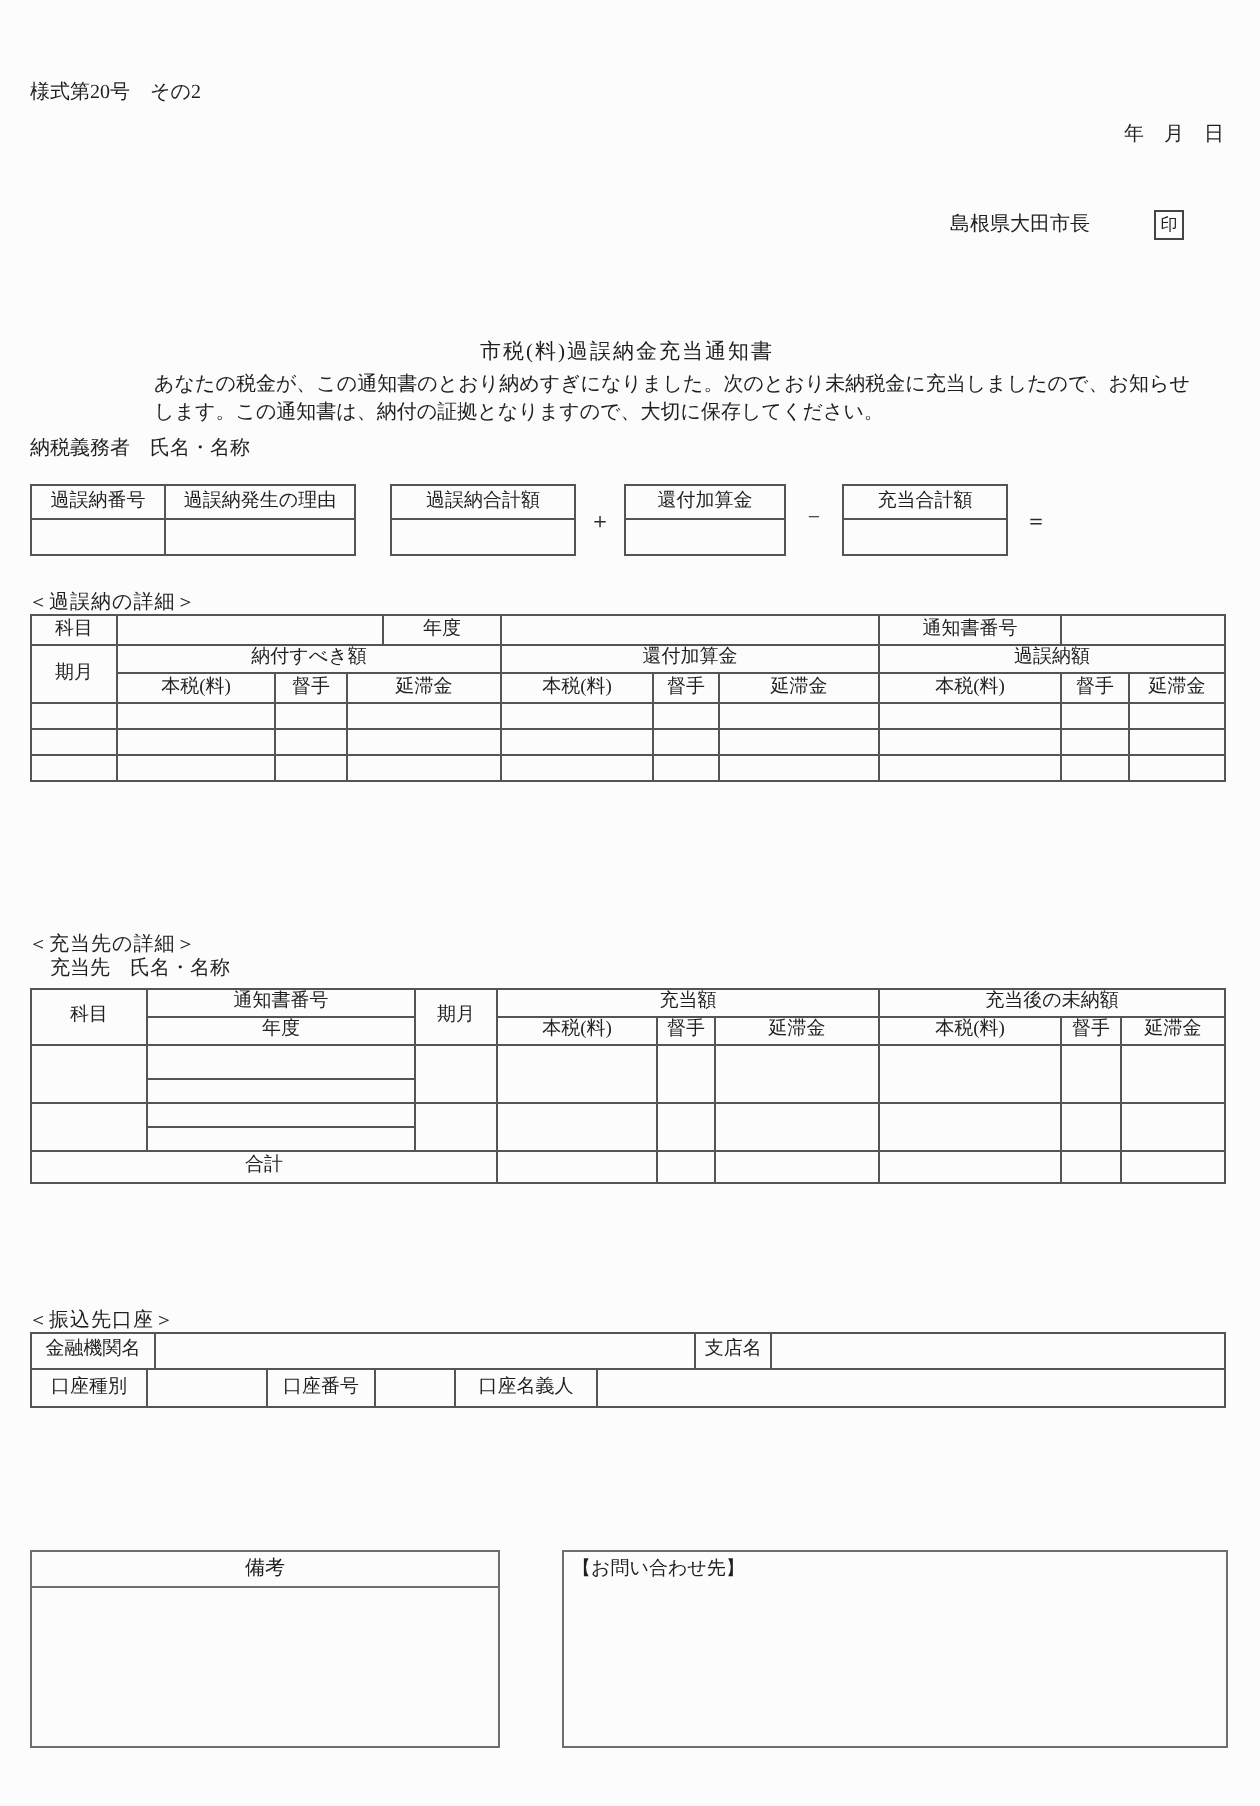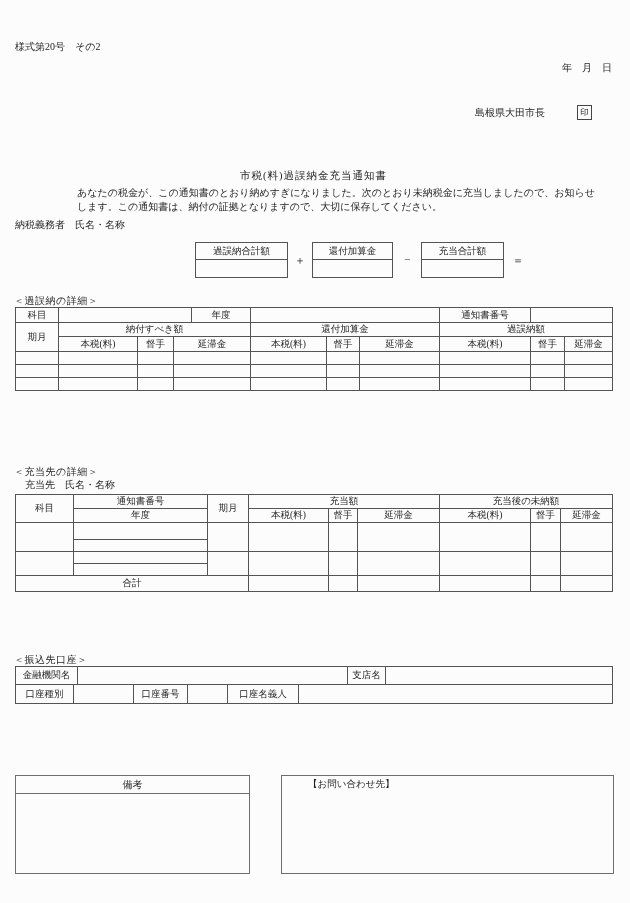--- a/index.html
+++ b/index.html
@@ -20,41 +20,57 @@
   .op { font-size:11px; text-align:center; color:#2a2a2a; }
   .seal {
     border:1px solid #444; width:13px; height:13px;
     font-size:8.5px; text-align:center; line-height:13px;
   }
   .bigbox { border:1px solid #6e6e6e; background:transparent; }
   .bk-head {
     border-bottom:1px solid #6e6e6e; text-align:center;
     font-size:10px; height:17px; line-height:17px;
   }
-  .contact-label { font-size:9.5px; padding:2px 4px; text-align:left;margin-left:22px; }
+  .contact-label { font-size:9.5px; padding:2px 4px; text-align:left; }
   .title { text-align:center; font-size:10.5px; letter-spacing:1px; }
 </style>
 </head>
 <body>
 
 <div class="page">
 
   <div class="abs t10" style="left:15px; top:41px;">様式第20号　その2</div>
 
   <div class="abs t10" style="left:562px; top:62px;">年　月　日</div>
 
   <div class="abs t10" style="left:475px; top:107px;">島根県大田市長</div>
   <div class="abs seal" style="left:577px; top:105px;">印</div>
 
   <div class="abs t10" style="left:77px; top:187px;">あなたの税金が、この通知書のとおり納めすぎになりました。次のとおり未納税金に充当しましたので、お知らせ</div>
   <div class="abs title" style="left:15px; top:169px; width:597px;">市税(料)過誤納金充当通知書</div>
   <div class="abs t10" style="left:77px; top:201px;">します。この通知書は、納付の証拠となりますので、大切に保存してください。</div>
 
   <div class="abs t10" style="left:15px; top:219px;">納税義務者　氏名・名称</div>
 
+  <table style="left:15px; top:242px; width:162px;">
+    <colgroup>
+        <col style="width:67px">
+        <col style="width:95px">
+      </colgroup>
+    <tbody>
+        <tr style="height:17px">
+      <td>過誤納番号</td>
+      <td>過誤納発生の理由</td>
+    </tr>
+    <tr style="height:18px">
+      <td></td>
+      <td></td>
+    </tr>
+  </tbody>
+    </table>
 
   <table style="left:195px; top:242px; width:93px;">
     <tbody>
         <tr style="height:17px">
           <td>過誤納合計額</td>
         </tr>
     <tr style="height:18px">
           <td></td>
         </tr>
   </tbody>

